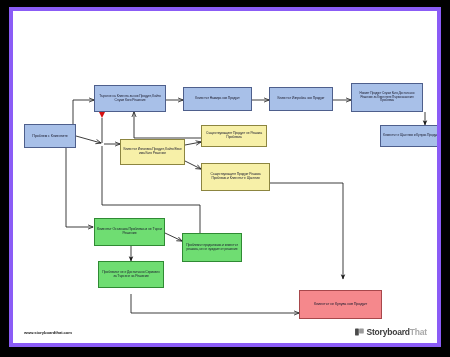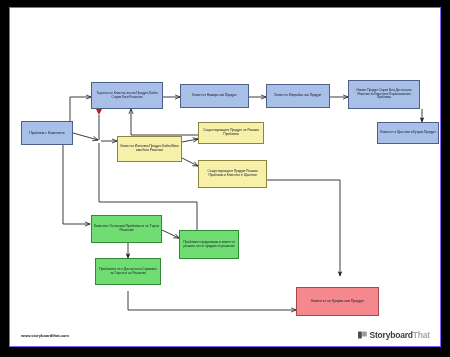--- a/index.html
+++ b/index.html
@@ -22,21 +22,21 @@
     background: #000000;
     box-sizing: border-box;
   }
   #canvas {
     position: absolute;
     left: 9px;
     top: 7px;
     width: 432px;
     height: 340px;
     background: #ffffff;
-    border: 1px solid #8b5cf6;
+    border: 4px solid #8b5cf6;
     box-sizing: border-box;
     overflow: hidden;
   }
 
   
   #connectors {
     position: absolute;
     left: 0; top: 0;
     width: 432px; height: 340px;
   }

